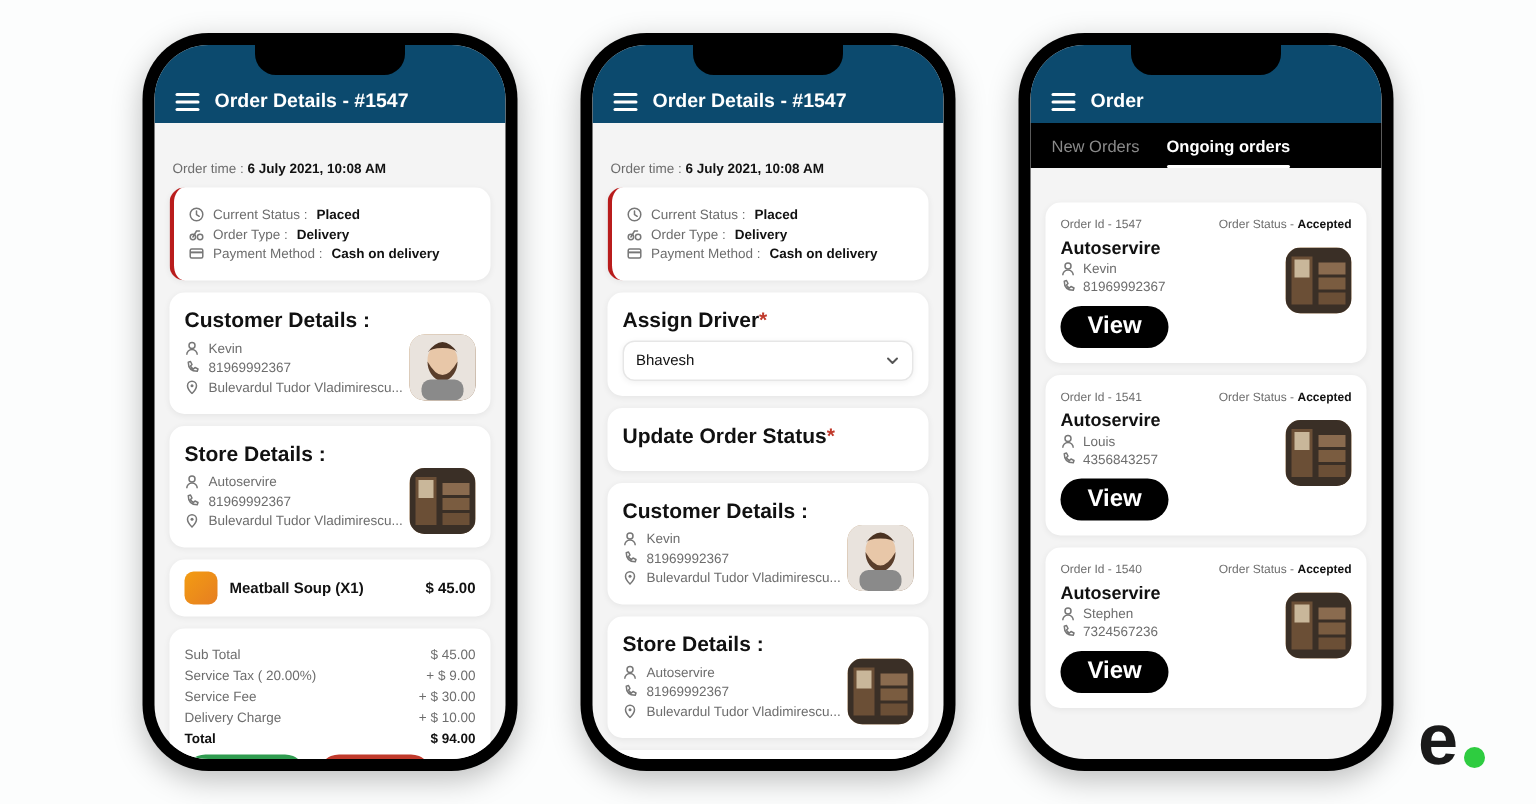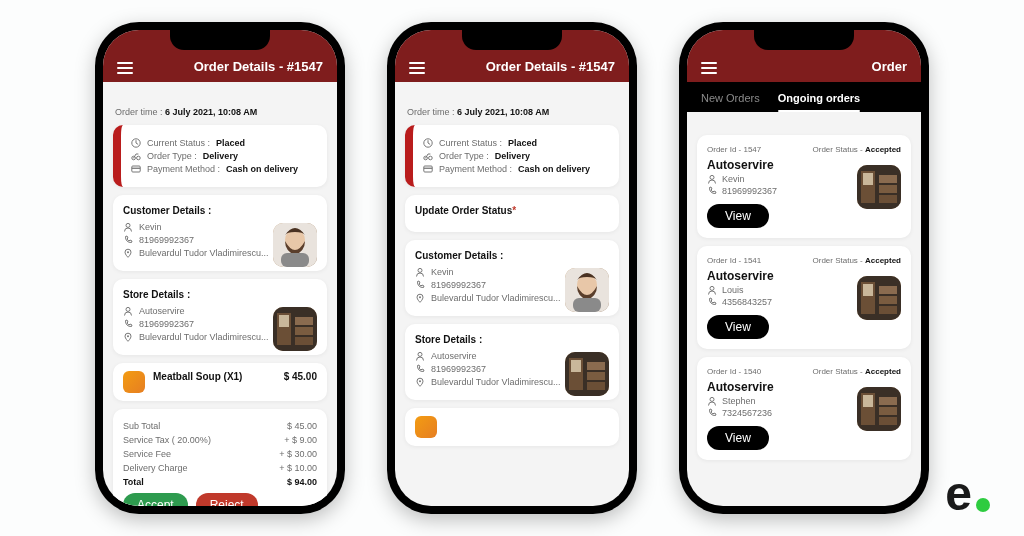--- a/index.html
+++ b/index.html
@@ -50,23 +50,23 @@
     position:relative;
     display:flex;flex-direction:column;
   }
   .notch{
     position:absolute;top:0;left:50%;transform:translateX(-50%);
     width:100px;height:20px;background:var(--phone-black);
     border-radius:0 0 14px 14px;z-index:5;
   }
   
   .topbar{
-    background:#7f1d1d;color:#fff;
+    background:#0c4a6e;color:#fff;
     height:52px;display:flex;align-items:flex-end;gap:10px;
-    padding:0 14px 8px;font-size:12px;font-weight:600;justify-content:space-between;
+    padding:0 14px 8px;font-size:12px;font-weight:600;
   }
   .topbar .title{font-size:13px}
   .hamburger{display:flex;flex-direction:column;gap:3px}
   .hamburger span{display:block;width:16px;height:2px;background:#fff;border-radius:1px}
   
   .tabs{
     background:#000;color:#fff;
     display:flex;gap:18px;font-size:11px;
     padding:4px 14px 0;
   }
@@ -78,63 +78,63 @@
   
   .scroll{flex:1;overflow:hidden;padding:23px 10px 0;display:flex;flex-direction:column;gap:8px}
   .ordertime{font-size:9px;color:var(--muted);padding:2px 2px 0}
   .ordertime strong{color:var(--ink)}
   .card{
     background:var(--card);border-radius:10px;padding:10px 10px;
     box-shadow:var(--soft-shadow2);
     font-size:9px;color:var(--muted);
     position:relative;
   }
-  .card.accent{border-left:8px solid #b91c1c}
-  .card .heading{color:var(--ink);font-weight:700;font-size:10px;margin-bottom:6px}
+  .card.accent{border-left:3px solid #b91c1c}
+  .card .heading{color:var(--ink);font-weight:700;font-size:14px;margin-bottom:6px}
   .kv{display:flex;align-items:center;gap:6px;margin:3px 0;white-space:nowrap;overflow:hidden;text-overflow:ellipsis}
   .kv svg{flex:none}
   .kv .label{color:var(--muted)}
   .kv .val{color:var(--ink);font-weight:700}
   .select{
     margin-top:6px;
     border:1px solid var(--divider);border-radius:8px;
     padding:7px 8px;display:flex;justify-content:space-between;align-items:center;
     color:var(--ink);font-size:10px;
     box-shadow:var(--soft-shadow2);
   }
   .req{color:var(--red);font-weight:700}
   .avatar,.thumb{
     width:44px;height:44px;border-radius:10px;flex:none;
     position:absolute;right:10px;top:28px;
     background:linear-gradient(135deg,#c6a27a,#8a6b4f);
     overflow:hidden;
   }
   .avatar svg,.thumb svg{width:100%;height:100%}
   .item-row{
-    display:flex;gap:8px;
+    display:flex;align-items:center;gap:8px;
     background:var(--card);border-radius:10px;padding:8px 10px;
     box-shadow:var(--soft-shadow2);
     font-size:10px;font-weight:700;color:var(--ink);
   }
   .item-row .chip{
     width:22px;height:22px;border-radius:6px;
     background:linear-gradient(135deg,#f39c12,#e67e22);
     flex:none;
   }
   .item-row .price{margin-left:auto}
   .totals{
     background:var(--card);border-radius:10px;padding:8px 10px 10px;
     box-shadow:var(--soft-shadow2);
     font-size:9px;color:var(--muted);
   }
   .totals .row{display:flex;justify-content:space-between;margin:4px 0}
   .totals .row.total{color:var(--ink);font-weight:700}
   .actions{display:flex;gap:8px;margin-top:6px}
   .btn{
-    border:none;border-radius:14px;padding:5px 14px;color:#fff;font-size:12px;font-weight:400;cursor:pointer;
+    border:none;border-radius:14px;padding:5px 14px;color:#fff;font-size:16px;font-weight:700;cursor:pointer;
   }
   .btn.green{background:var(--green)}
   .btn.red{background:var(--red)}
   .btn.black{background:#000;border-radius:14px;padding:5px 18px}
   
   .ordcard{
     background:var(--card);border-radius:10px;padding:10px;
     box-shadow:var(--soft-shadow2);
     position:relative;font-size:9px;color:var(--muted);
   }
@@ -366,20 +366,29 @@
             </div>
           <div class="kv">
               <svg class="ic" viewBox="0 0 10 10">
                 <use href="#i-card"></use>
               </svg>
               <span class="label">Payment Method :</span> 
               <span class="val">Cash on delivery</span>
             </div>
         </div>
 
+        <div class="card">
+          <div class="heading"><span>Assign Driver</span><span class="req">*</span></div>
+          <div class="select">
+            <span>Bhavesh</span>
+            <svg class="ic" viewBox="0 0 10 10">
+                <use href="#i-chevron"></use>
+              </svg>
+          </div>
+        </div>
 
         <div class="card">
           <div class="heading"><span>Update Order Status</span><span class="req">*</span></div>
         </div>
 
         <div class="card">
           <div class="heading">Customer Details :</div>
           <div class="kv">
               <svg class="ic" viewBox="0 0 10 10">
                 <use href="#i-user"></use>

